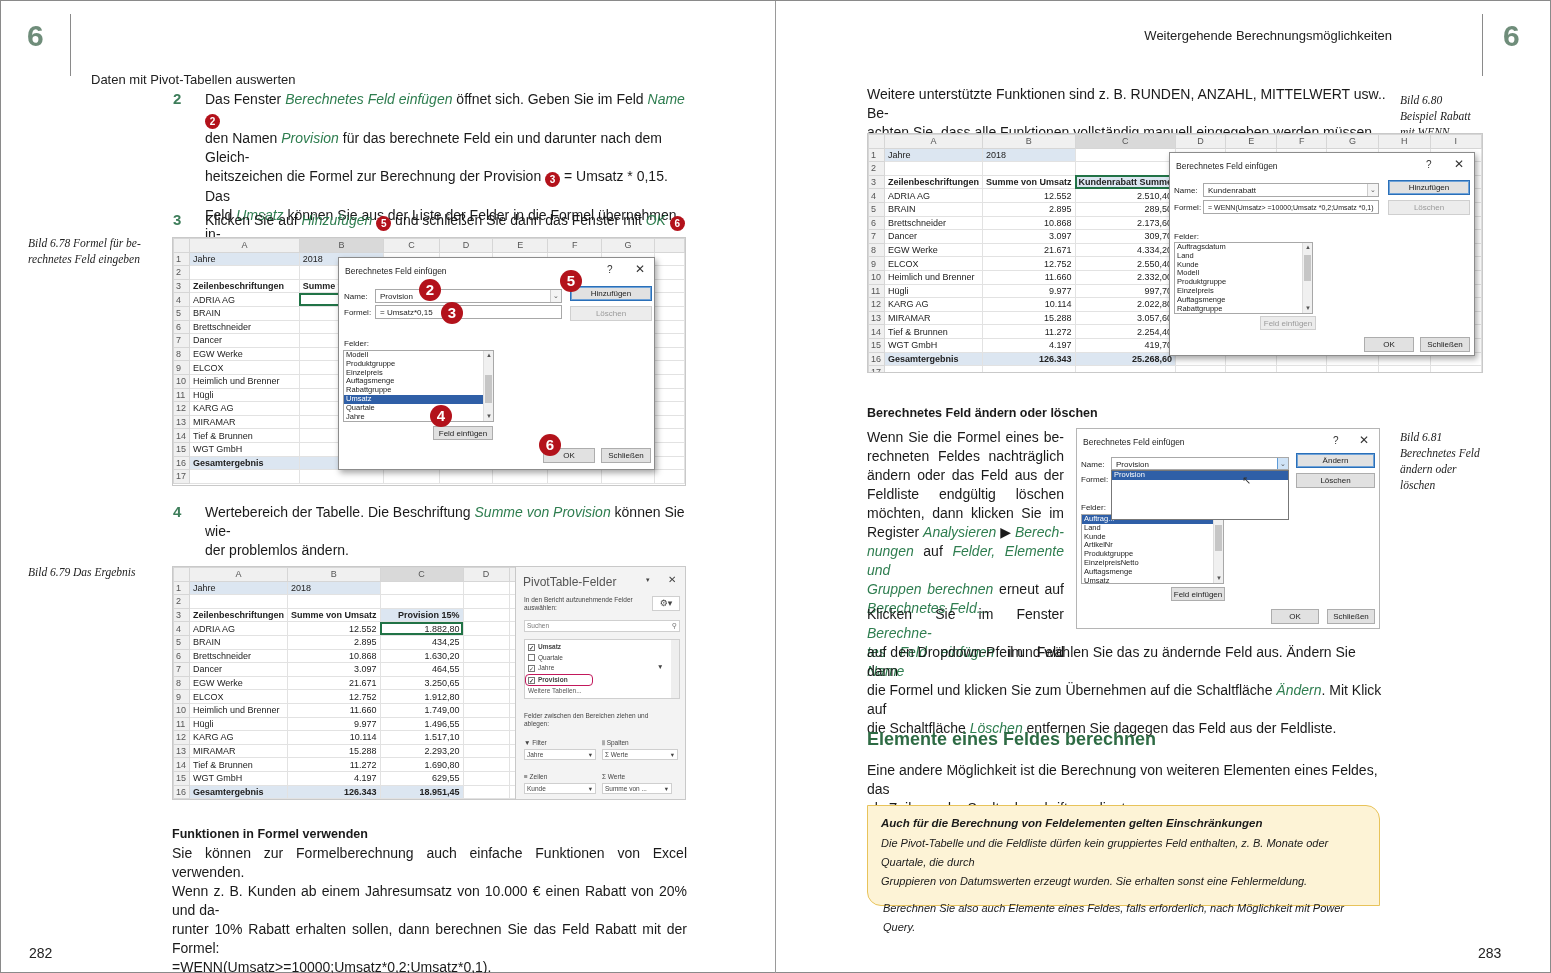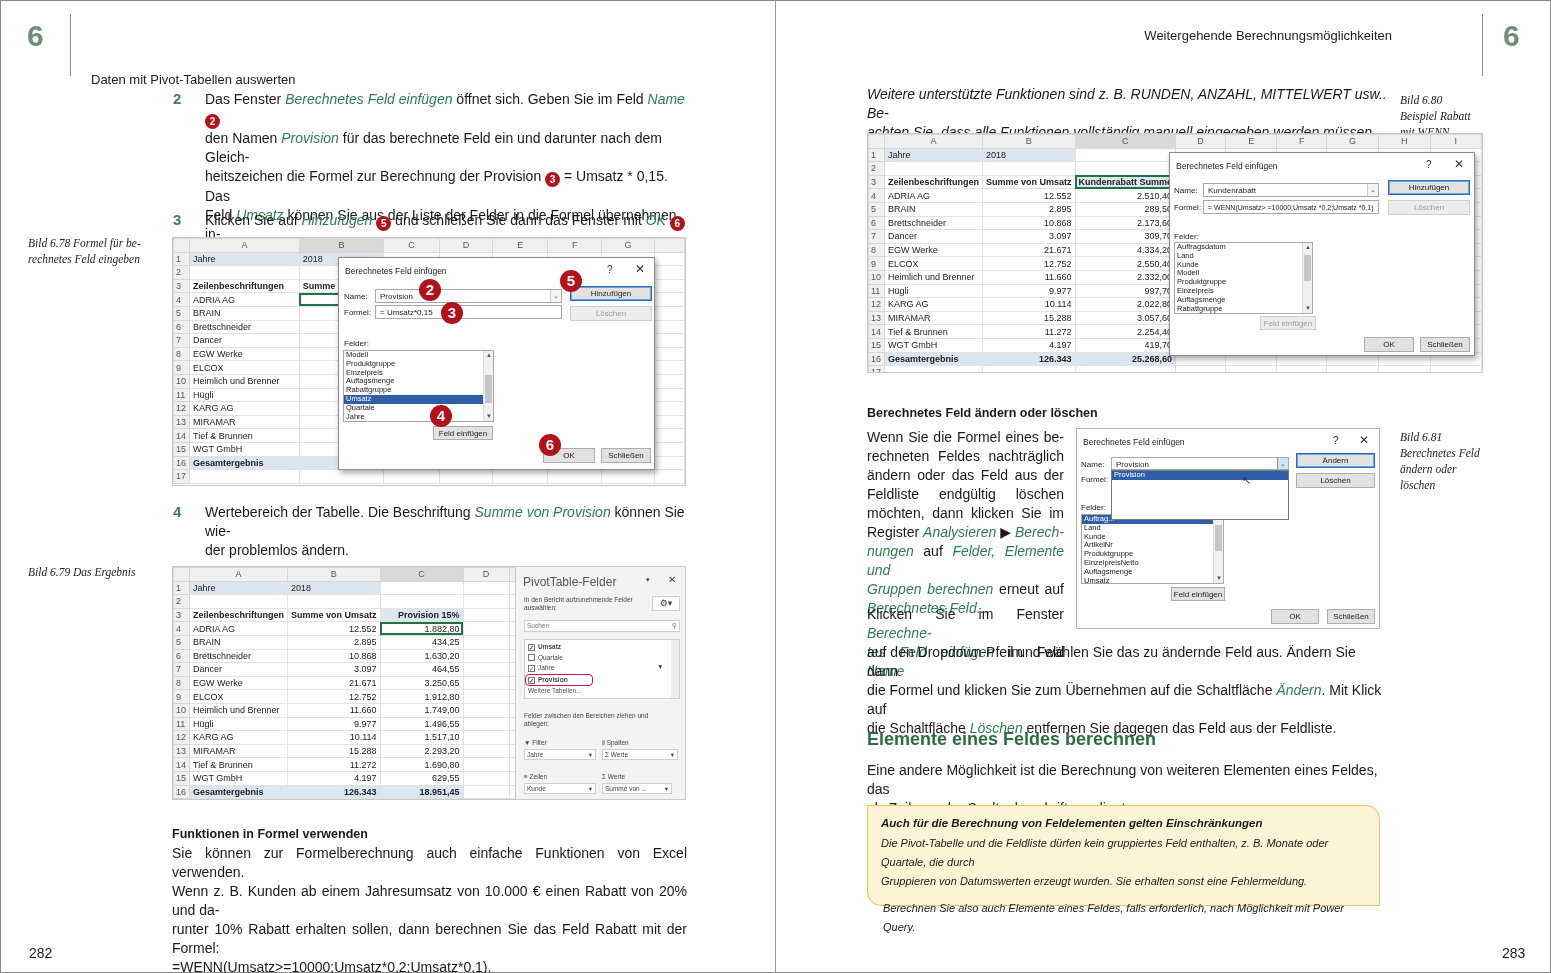--- a/index.html
+++ b/index.html
@@ -561,21 +561,21 @@
     </div>
 
     <div class="page-num" style="left:28px;">282</div>
   </div>
 
   <div class="page right">
     <div class="running-head" style="right:90px; text-align:right;">Weitergehende Berechnungsmöglichkeiten</div>
     <div class="vrule" style="left:705px; top:13px; height:62px;"></div>
     <div class="chap-num" style="left:726px;">6</div>
 
-    <div class="para" style="left:90px; top:84px; width:530px;font-style:italic;">
+    <div class="para" style="left:90px; top:84px; width:530px;">
       <div>Weitere unterstützte Funktionen sind z. B. RUNDEN, ANZAHL, MITTELWERT usw.. Be-</div>
       <div>achten Sie, dass alle Funktionen vollständig manuell eingegeben werden müssen.</div>
     </div>
     <div class="caption" style="left:623px; top:91px;">
       <div>Bild 6.80 Beispiel Rabatt</div>
       <div>mit WENN berechnen</div>
     </div>
 
     <div class="shot" style="left:90px; top:132px; width:616px; height:240px;">
       <div class="grid">
@@ -921,15 +921,15 @@
 
     <div class="note-box" style="left:90px; top:804px; width:513px; height:101px;">
       <div class="note-title" style="left:13px; top:11px;">Auch für die Berechnung von Feldelementen gelten Einschränkungen</div>
       <div class="note-text" style="left:13px; top:28px; width:495px;">
         <div>Die Pivot-Tabelle und die Feldliste dürfen kein gruppiertes Feld enthalten, z. B. Monate oder Quartale, die durch</div>
         <div>Gruppieren von Datumswerten erzeugt wurden. Sie erhalten sonst eine Fehlermeldung.</div>
         <div style="margin-top:8px; margin-left:2px;">Berechnen Sie also auch Elemente eines Feldes, falls erforderlich, nach Möglichkeit mit Power Query.</div>
       </div>
     </div>
 
-    <div class="page-num" style="left:725px;text-align:right;">283</div>
+    <div class="page-num" style="left:701px;text-align:right;">283</div>
   </div>
 </div>
 
 </body></html>

